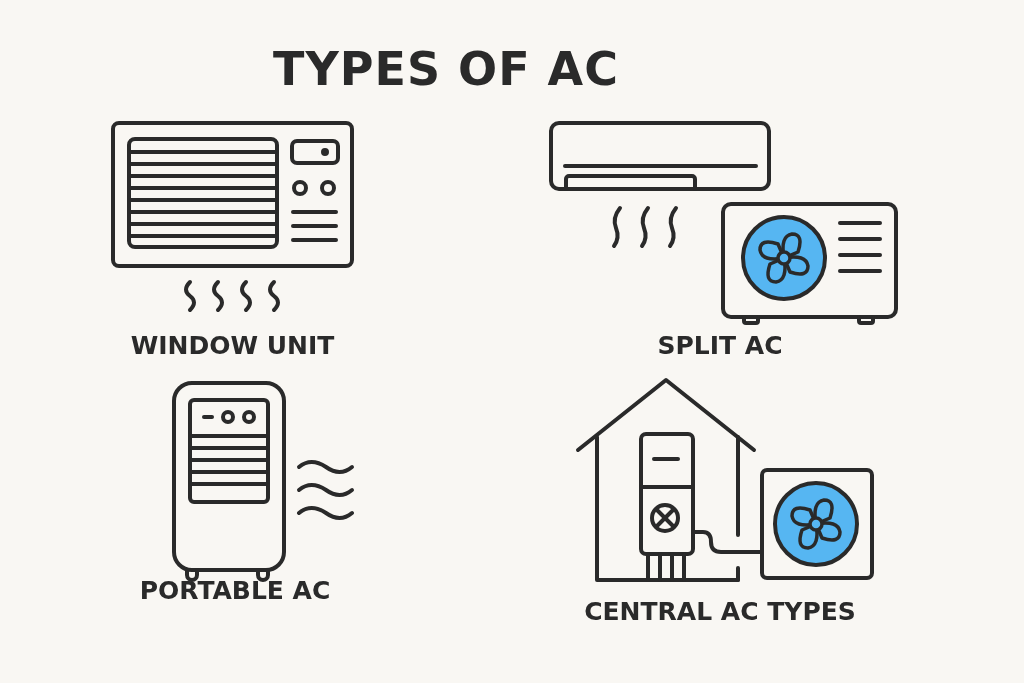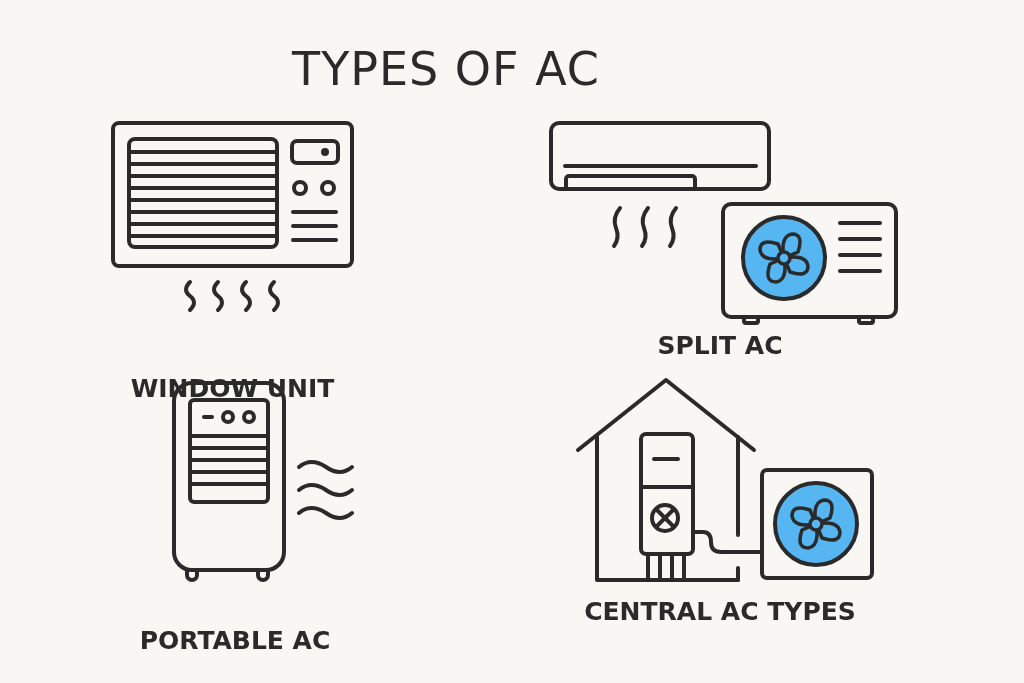--- a/index.html
+++ b/index.html
@@ -5,21 +5,21 @@
   html, body { margin: 0; padding: 0; }
   body {
     width: 1024px; height: 683px;
     background: #f9f7f3;
     position: relative; overflow: hidden;
     font-family: "DejaVu Sans", sans-serif;
     color: #2a2a2a;
   }
   .title {
     position: absolute; left: 0; top: 42px; width: 892px;
-    text-align: center; font-size: 46px; font-weight: normal;
+    text-align: center; font-size: 46px; font-weight: bold;
     letter-spacing: 1px; color: #2a2a2a;
   }
   .label {
     position: absolute; font-size: 25px; font-weight: bold;
     color: #2a2a2a; text-align: center; white-space: nowrap;
   }
   svg.art { position: absolute; left: 0; top: 0; }
 </style>
 </head>
 <body>
@@ -123,16 +123,16 @@
     <g stroke-width="3.5" fill="#56b6f2">
       <path d="M816 524 q-4 -22 8 -24 q12 0 6 18 z"></path>
       <path d="M816 524 q22 -4 24 8 q0 12 -18 6 z"></path>
       <path d="M816 524 q4 22 -8 24 q-12 0 -6 -18 z"></path>
       <path d="M816 524 q-22 4 -24 -8 q0 -12 18 -6 z"></path>
       <circle cx="816" cy="524" r="6"></circle>
     </g>
   </g>
 </svg>
 
-<div class="label" style="left:113px; top:331px; width:239px;margin-top:43px;">WINDOW UNIT</div>
+<div class="label" style="left:113px; top:331px; width:239px;">WINDOW UNIT</div>
 <div class="label" style="left:600px; top:331px; width:240px;">SPLIT AC</div>
-<div class="label" style="left:110px; top:626px; width:250px;">PORTABLE AC</div>
+<div class="label" style="left:110px; top:576px; width:250px;">PORTABLE AC</div>
 <div class="label" style="left:555px; top:597px; width:330px;">CENTRAL AC TYPES</div>
 
 </body></html>

